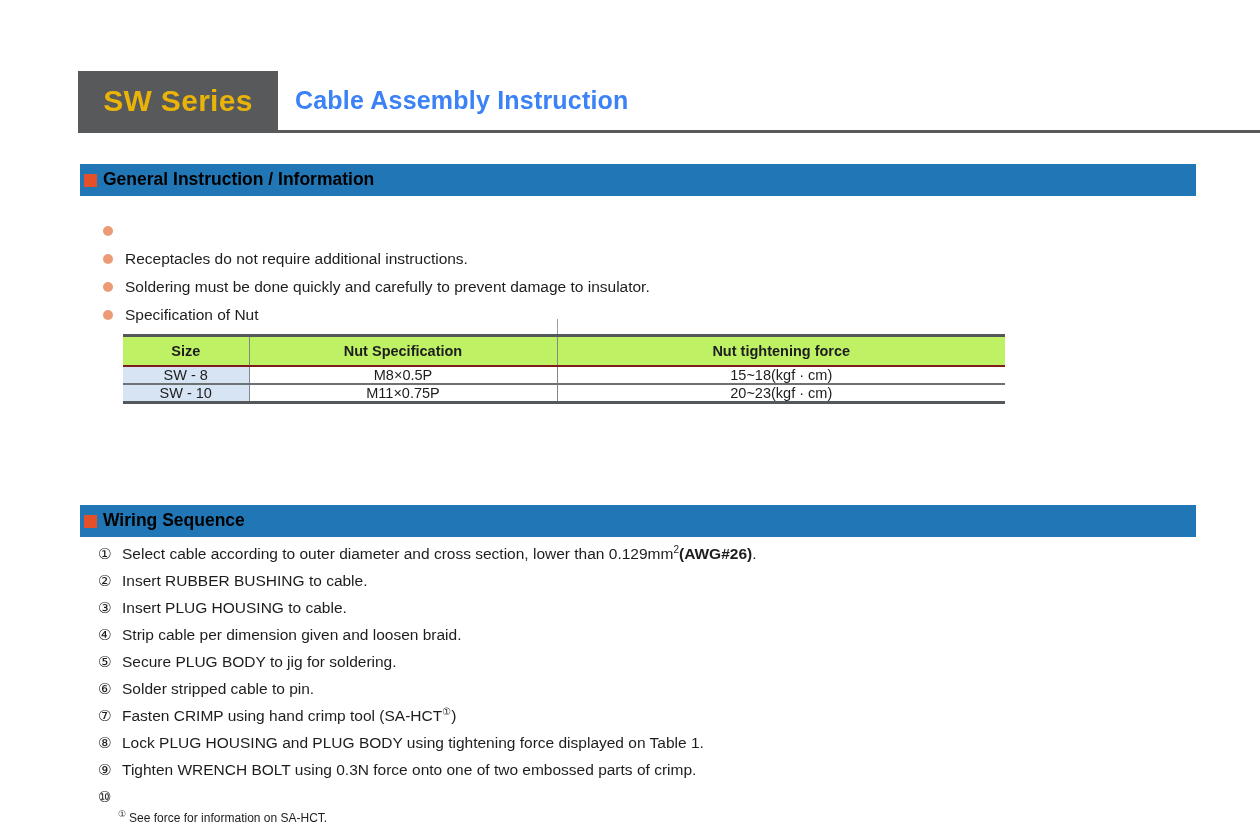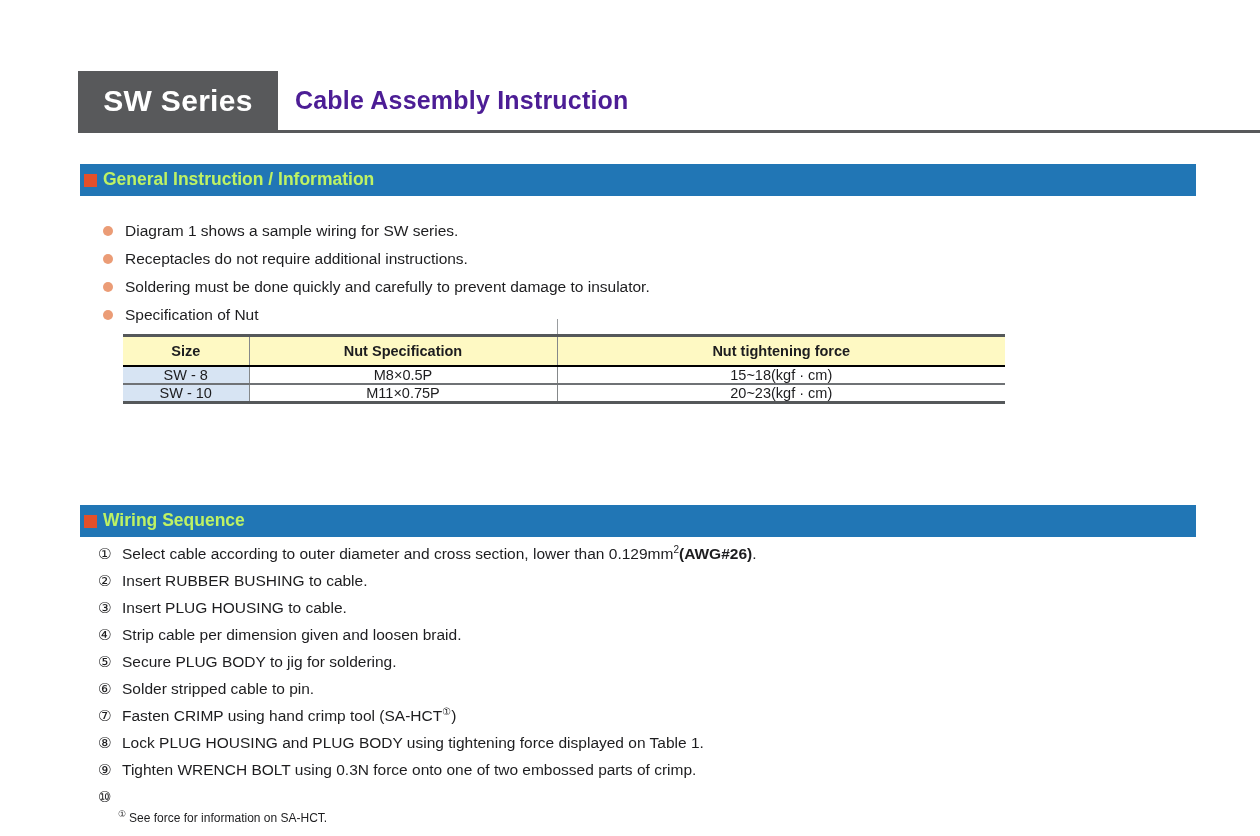--- a/index.html
+++ b/index.html
@@ -8,59 +8,59 @@
     width:1260px; height:836px; position:relative; overflow:hidden;
     font-family:"Liberation Sans","DejaVu Sans",sans-serif; color:#1d1d1f;
   }
 
   
   .header-band {
     position:absolute; left:78px; top:71px; width:1182px; height:62px;
     border-bottom:3px solid #58595b; display:flex; align-items:stretch;
   }
   .series-badge {
-    width:200px; background:#58595b; color:#ffffff;
+    width:200px; background:#58595b; color:#eab308;
     display:flex; align-items:center; justify-content:center;
     font-weight:bold; font-size:30px; letter-spacing:0.3px;
   }
   .doc-title {
-    margin-left:17px; align-self:center; color:#4c1d95;
+    margin-left:17px; align-self:center; color:#3b82f6;
     font-weight:bold; font-size:25px; letter-spacing:0.2px;
   }
 
   
   .section-bar {
     position:absolute; left:80px; width:1116px; height:32px;
     background:#2176b5; display:flex; align-items:center;
   }
   .section-bar.general { top:164px; }
   .section-bar.wiring  { top:505px; }
   .red-sq { width:13px; height:13px; background:#e4502a; margin-left:4px; flex:none; }
-  .section-label { color:#bef264; font-weight:bold; font-size:17.5px; margin-left:6px; padding-bottom:1px; }
+  .section-label { color:#000000; font-weight:bold; font-size:17.5px; margin-left:6px; padding-bottom:1px; }
 
   
   .bullets { position:absolute; left:103px; top:217px; }
   .bullet-row { display:flex; align-items:center; height:28px; font-size:15.5px; }
   .dot { width:10px; height:10px; border-radius:50%; background:#eb9c76; margin-right:12px; flex:none; }
 
   
   .nut-table {
     position:absolute; left:123px; top:334px; width:882px;
     border-collapse:collapse; table-layout:fixed;
     border-top:3px solid #55585a; border-bottom:3px solid #55585a;
   }
   .nut-table col.c1 { width:126px; }
   .nut-table col.c2 { width:308px; }
   .nut-table col.c3 { width:448px; }
   .nut-table th, .nut-table td {
     text-align:center; vertical-align:middle; font-size:14.5px; color:#1d1d1f;
   }
   .nut-table th {
-    background:#fef9c3; height:30px; font-weight:bold;
-    border-bottom:2px solid #000000;
+    background:#bef264; height:30px; font-weight:bold;
+    border-bottom:2px solid #7f1d1d;
   }
   .nut-table td { height:16px; background:#ffffff; }
   .nut-table td.size-col { background:#d7e4f3; }
   .nut-table th + th, .nut-table td + td { border-left:1px solid #85888a; }
   .nut-table tr.r1 td { border-bottom:2px solid #6f7275; }
   .tick { position:absolute; left:557px; top:319px; width:1px; height:15px; background:#9a9da0; }
 
   
   .steps { position:absolute; left:98px; top:540px; }
   .step-row { display:flex; align-items:center; height:27px; font-size:15.5px; }
@@ -83,21 +83,20 @@
 </div>
 
 <div class="section-bar general">
   <span class="red-sq"></span>
   <span class="section-label">General Instruction / Information</span>
 </div>
 
 <div class="bullets">
   <div class="bullet-row">
     <span class="dot"></span>
-    <span>Diagram 1 shows a sample wiring for SW series.</span>
   </div>
   <div class="bullet-row">
     <span class="dot"></span>
     <span>Receptacles do not require additional instructions.</span>
   </div>
   <div class="bullet-row">
     <span class="dot"></span>
     <span>Soldering must be done quickly and carefully to prevent damage to insulator.</span>
   </div>
   <div class="bullet-row">

